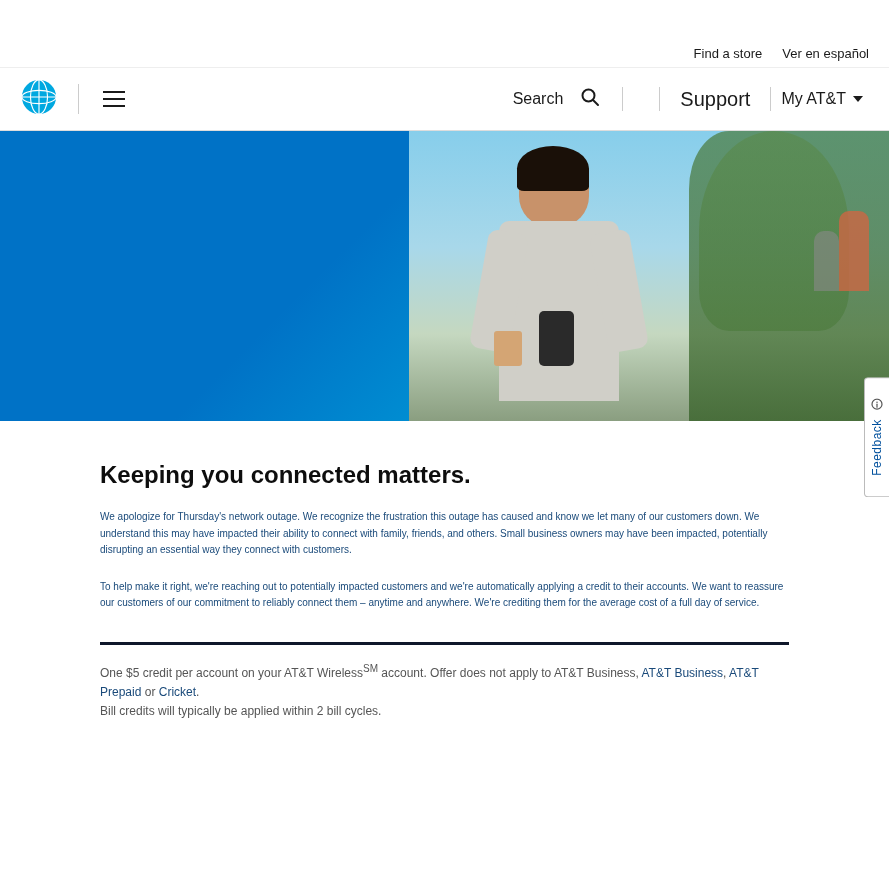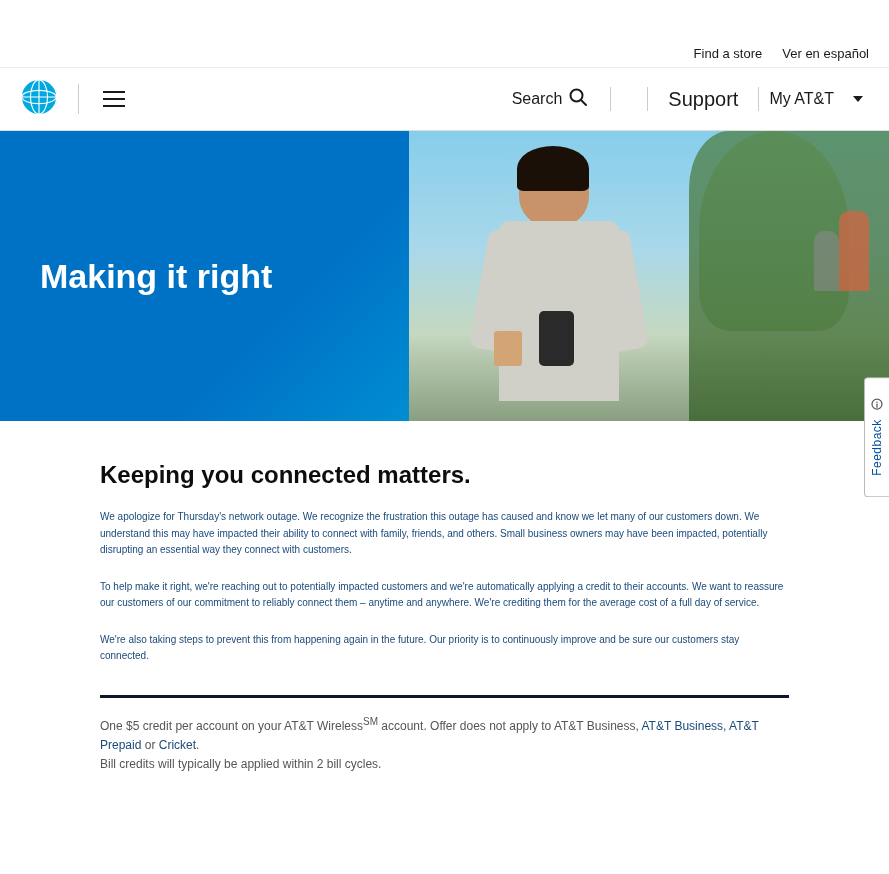--- a/index.html
+++ b/index.html
@@ -57,21 +57,21 @@
     }
     .nav-right {
       display: flex;
       align-items: center;
       margin-left: auto;
       gap: 0;
     }
     .nav-search {
       display: flex;
       align-items: center;
-      gap: 6px;
+      gap: 17px;
       font-size: 16px;
       color: #1a1a1a;
       cursor: pointer;
       padding: 0 18px;
       text-decoration: none;
     }
     .nav-divider {
       width: 1px;
       height: 24px;
       background: #ccc;
@@ -88,21 +88,21 @@
     }
     .nav-support {
       font-size: 20px;
       color: #1a1a1a;
       text-decoration: none;
       padding: 0 16px;
     }
     .nav-myatt {
       display: flex;
       align-items: center;
-      gap: 16px;
+      gap: 4px;
       font-size: 16px;
       color: #1a1a1a;
       cursor: pointer;
       padding: 0 6px;
     }
     .chevron-down {
       display: inline-block;
       width: 0;
       height: 0;
       border-left: 5px solid transparent;
@@ -281,21 +281,20 @@
       <div style="position:absolute;right:-10px;top:80px;width:40px;height:120px;background:#d0cfc8;border-radius:10px;transform:rotate(-10deg);"></div>
 
       <div style="position:absolute;left:50px;top:160px;width:35px;height:55px;background:#2a2a2a;border-radius:5px;"></div>
 
       <div style="position:absolute;left:5px;top:180px;width:28px;height:35px;background:#d4a574;border-radius:3px;"></div>
     </div>
 
     <div style="position:absolute;right:20px;top:80px;width:30px;height:80px;background:#cc6644;border-radius:10px 10px 0 0;opacity:0.8;"></div>
     <div style="position:absolute;right:50px;top:100px;width:25px;height:60px;background:#888;border-radius:10px 10px 0 0;opacity:0.6;"></div>
   </div>
-  <h1 class="hero-title">Making it right</h1>
 </div>
 
 <div class="feedback-tab-fixed">
   <div class="feedback-tab-inner">
     <span style="font-size:12px;margin-bottom:6px;">
       <svg width="12" height="12" viewBox="0 0 12 12">
           <circle cx="6" cy="6" r="5" fill="none" stroke="#555" stroke-width="1.2"></circle>
           <line x1="6" y1="4" x2="6" y2="4" stroke="#555" stroke-width="1.5" stroke-linecap="round"></line>
           <line x1="6" y1="6" x2="6" y2="9" stroke="#555" stroke-width="1.2" stroke-linecap="round"></line>
         </svg>
@@ -304,18 +303,17 @@
   </div>
 </div>
 
 <div class="main-content">
   <h2 class="main-heading">Keeping you connected matters.</h2>
 
   <p class="main-para">We apologize for Thursday's network outage. We recognize the frustration this outage has caused and know we let many of our customers down. We understand this may have impacted their ability to connect with family, friends, and others. Small business owners may have been impacted, potentially disrupting an essential way they connect with customers.</p>
 
   <p class="main-para">To help make it right, we're reaching out to potentially impacted customers and we're automatically applying a credit to their accounts. We want to reassure our customers of our commitment to reliably connect them – anytime and anywhere. We're crediting them for the average cost of a full day of service.</p>
 
-  <p class="main-para">We're also taking steps to prevent this from happening again in the future. Our priority is to continuously improve and be sure our customers stay connected.</p>
 
   <div class="fine-print-section">
     <p class="fine-print">One $5 credit per account on your AT&amp;T Wireless<sup>SM</sup> account. Offer does not apply to AT&amp;T Business, <a href="#" style="color:#1a4a7a;text-decoration:none;">AT&amp;T Business</a>, <a href="#" style="color:#1a4a7a;text-decoration:none;">AT&amp;T Prepaid</a> or <a href="#" style="color:#1a4a7a;text-decoration:none;">Cricket</a>.<br>Bill credits will typically be applied within 2 bill cycles.</p>
   </div>
 </div>
 
 </body></html>

